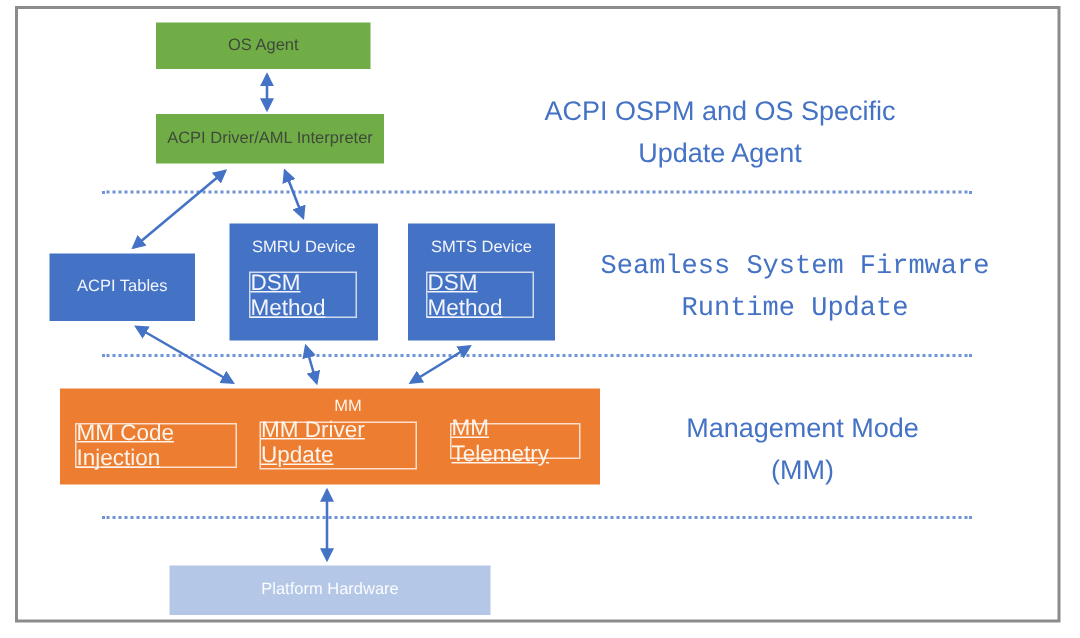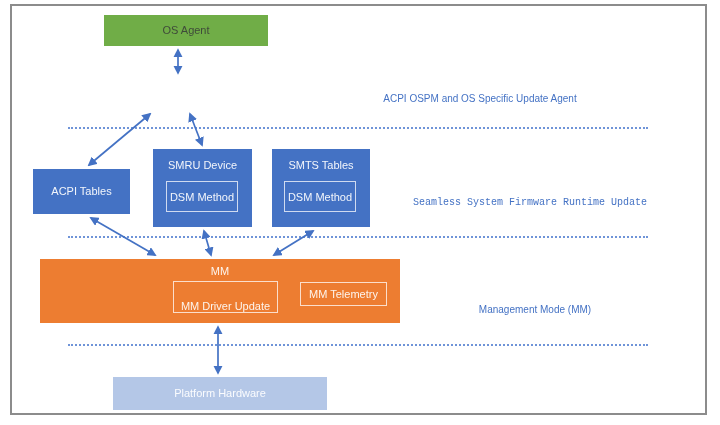--- a/index.html
+++ b/index.html
@@ -6,23 +6,23 @@
   .canvas{position:relative;width:720px;height:425px;background:#ffffff;overflow:hidden;}
   .frame{position:absolute;left:10px;top:4px;width:697px;height:411px;border:2px solid #8c8c8c;box-sizing:border-box;}
   .arrows{position:absolute;left:0;top:0;width:720px;height:425px;pointer-events:none;}
   .dotted{position:absolute;left:68px;width:580px;height:0;border-top:2px dotted #6f94d8;}
   .box{position:absolute;box-sizing:border-box;display:flex;align-items:center;justify-content:center;text-align:center;font-size:11px;line-height:1.15;}
   .green{background:#70ad47;color:#3f4a3a;}
   .blue{background:#4472c4;color:#f2f5fb;}
   .orange{background:#ed7d31;color:#fdf4ec;}
   .lightblue{background:#b4c7e7;color:#fbfcfe;}
   .device{flex-direction:column;justify-content:flex-start;padding-top:10px;}
-  .innerbox{position:absolute;box-sizing:border-box;border:1px solid rgba(255,255,255,0.75);display:flex;align-items:center;justify-content:center;font-size:11px;}
-  .mm-title{position:absolute;left:0;top:6px;width:100%;text-align:center;font-size:11px;}
-  .sidelabel{position:absolute;color:#4472c4;font-size:10px;text-align:center;line-height:1.55;margin-top:30px;}
+  .innerbox{position:absolute;box-sizing:border-box;border:1px solid rgba(255,255,255,0.75);display:flex;align-items:center;justify-content:center;font-size:15px;text-decoration:underline;}
+  .mm-title{position:absolute;left:0;top:6px;width:100%;text-align:center;font-size:11px;padding-left:12px;}
+  .sidelabel{position:absolute;color:#4472c4;font-size:18px;text-align:center;line-height:1.55;}
 </style>
 </head>
 <body>
 
 <div class="canvas">
 
   <div class="frame"></div>
 
   <div class="dotted" style="top:127px;"></div>
   <div class="dotted" style="top:236px;"></div>
@@ -38,49 +38,55 @@
       <line x1="178" y1="50" x2="178" y2="73" marker-start="url(#ah)" marker-end="url(#ah)"></line>
       <line x1="150" y1="114" x2="89" y2="165" marker-start="url(#ah)" marker-end="url(#ah)"></line>
       <line x1="190" y1="114" x2="202" y2="145" marker-start="url(#ah)" marker-end="url(#ah)"></line>
       <line x1="91" y1="218" x2="155" y2="255" marker-start="url(#ah)" marker-end="url(#ah)"></line>
       <line x1="204" y1="231" x2="211" y2="255" marker-start="url(#ah)" marker-end="url(#ah)"></line>
       <line x1="313" y1="231" x2="274" y2="255" marker-start="url(#ah)" marker-end="url(#ah)"></line>
       <line x1="218" y1="327" x2="218" y2="373" marker-start="url(#ah)" marker-end="url(#ah)"></line>
     </g>
   </svg>
 
-  <div class="box green" style="left:104px;top:15px;width:164px;height:31px;">
+  <div class="box green" style="left:104px;top:15px;width:143px;height:31px;">
     <span>OS Agent</span>
+  </div>
+  <div class="box green" style="left:104px;top:76px;width:152px;height:33px;">
+    <span>ACPI Driver/AML Interpreter</span>
   </div>
   <div class="sidelabel" style="left:352px;top:61px;width:256px;">ACPI OSPM and OS Specific Update Agent</div>
 
   <div class="box blue" style="left:33px;top:169px;width:97px;height:45px;">
     <span>ACPI Tables</span>
   </div>
 
   <div class="box blue device" style="left:153px;top:149px;width:99px;height:78px;">
     <span>SMRU Device</span>
   </div>
   <div class="innerbox blue" style="left:166px;top:181px;width:72px;height:31px;">
     <span>DSM Method</span>
   </div>
 
   <div class="box blue device" style="left:272px;top:149px;width:98px;height:78px;">
-    <span>SMTS Tables</span>
+    <span>SMTS Device</span>
   </div>
   <div class="innerbox blue" style="left:284px;top:181px;width:72px;height:31px;">
     <span>DSM Method</span>
   </div>
 
   <div class="sidelabel" style="left:400px;top:165px;width:260px;font-family:Liberation Mono, monospace;">
     <div>Seamless System Firmware Runtime Update</div>
   </div>
 
   <div class="box orange" style="left:40px;top:259px;width:360px;height:64px;">
     <div class="mm-title">MM</div>
+  </div>
+  <div class="innerbox orange" style="left:50px;top:282px;width:108px;height:30px;">
+    <span>MM Code Injection</span>
   </div>
   <div class="innerbox orange" style="left:173px;top:281px;width:105px;height:32px;align-items:flex-end;">
     <span>MM Driver Update</span>
   </div>
   <div class="innerbox orange" style="left:300px;top:282px;width:87px;height:24px;">
     <span>MM Telemetry</span>
   </div>
 
   <div class="sidelabel" style="left:435px;top:272px;width:200px;">
     <div>Management Mode (MM)</div>

